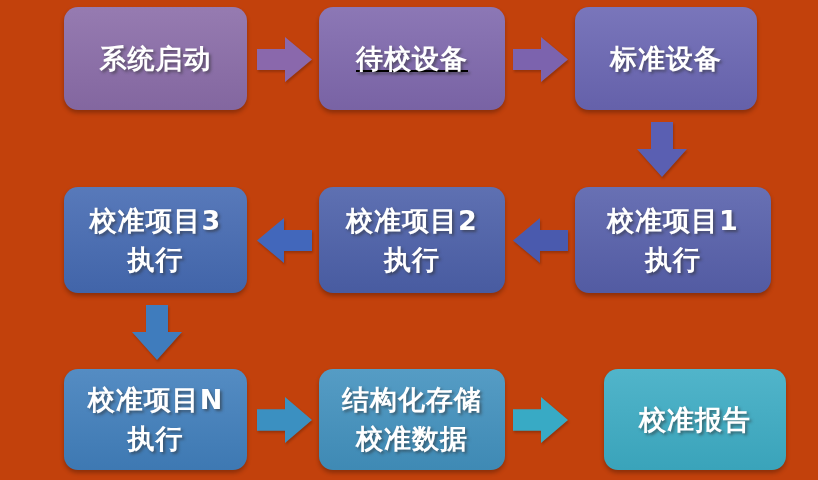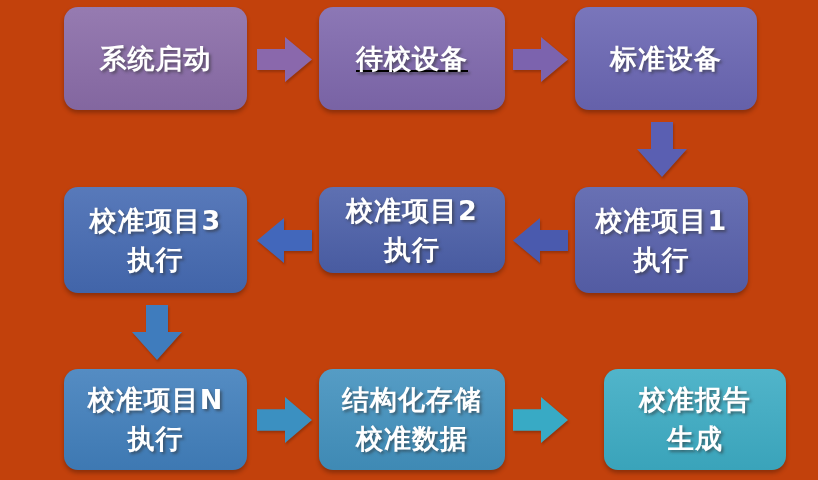--- a/index.html
+++ b/index.html
@@ -41,22 +41,22 @@
     position: absolute;
     filter: drop-shadow(1px 2px 1px rgba(0,0,0,0.22));
   }
   .flow-arrow svg { display: block; width: 100%; height: 100%; }
 
   
   .pos-r1c1 { left: 64px;  top: 7px;   width: 183px; height: 103px; }
   .pos-r1c2 { left: 319px; top: 7px;   width: 186px; height: 103px; }
   .pos-r1c3 { left: 575px; top: 7px;   width: 182px; height: 103px; }
   .pos-r2c1 { left: 64px;  top: 187px; width: 183px; height: 106px; }
-  .pos-r2c2 { left: 319px; top: 187px; width: 186px; height: 86px; }
-  .pos-r2c3 { left: 575px; top: 187px; width: 173px; height: 106px; }
+  .pos-r2c2 { left: 319px; top: 187px; width: 186px; height: 106px; }
+  .pos-r2c3 { left: 575px; top: 187px; width: 196px; height: 106px; }
   .pos-r3c1 { left: 64px;  top: 369px; width: 183px; height: 101px; }
   .pos-r3c2 { left: 319px; top: 369px; width: 186px; height: 101px; }
   .pos-r3c3 { left: 575px; top: 369px; width: 182px; height: 101px; }
 
   
   .ar1 { left: 257px; top: 37px;  width: 55px; height: 45px; }
   .ar2 { left: 513px; top: 37px;  width: 55px; height: 45px; }
   .ar3 { left: 637px; top: 122px; width: 50px; height: 55px; }
   .ar4 { left: 513px; top: 218px; width: 55px; height: 45px; }
   .ar5 { left: 257px; top: 218px; width: 55px; height: 45px; }
@@ -150,16 +150,15 @@
   </div>
 
   <div class="flow-arrow ar8">
     <svg viewBox="0 0 55 45" preserveAspectRatio="none">
       <polygon points="0,12 28,12 28,0 55,22.5 28,45 28,33 0,33" fill="#38aac5"></polygon>
     </svg>
   </div>
 
   <div class="flow-box pos-r3c3" style="background-color: rgb(61, 172, 196); margin-left: 29px;">
     <div class="line">校准报告</div>
-    <div class="line">生成</div>
   </div>
 
 </div>
 
 </body></html>

